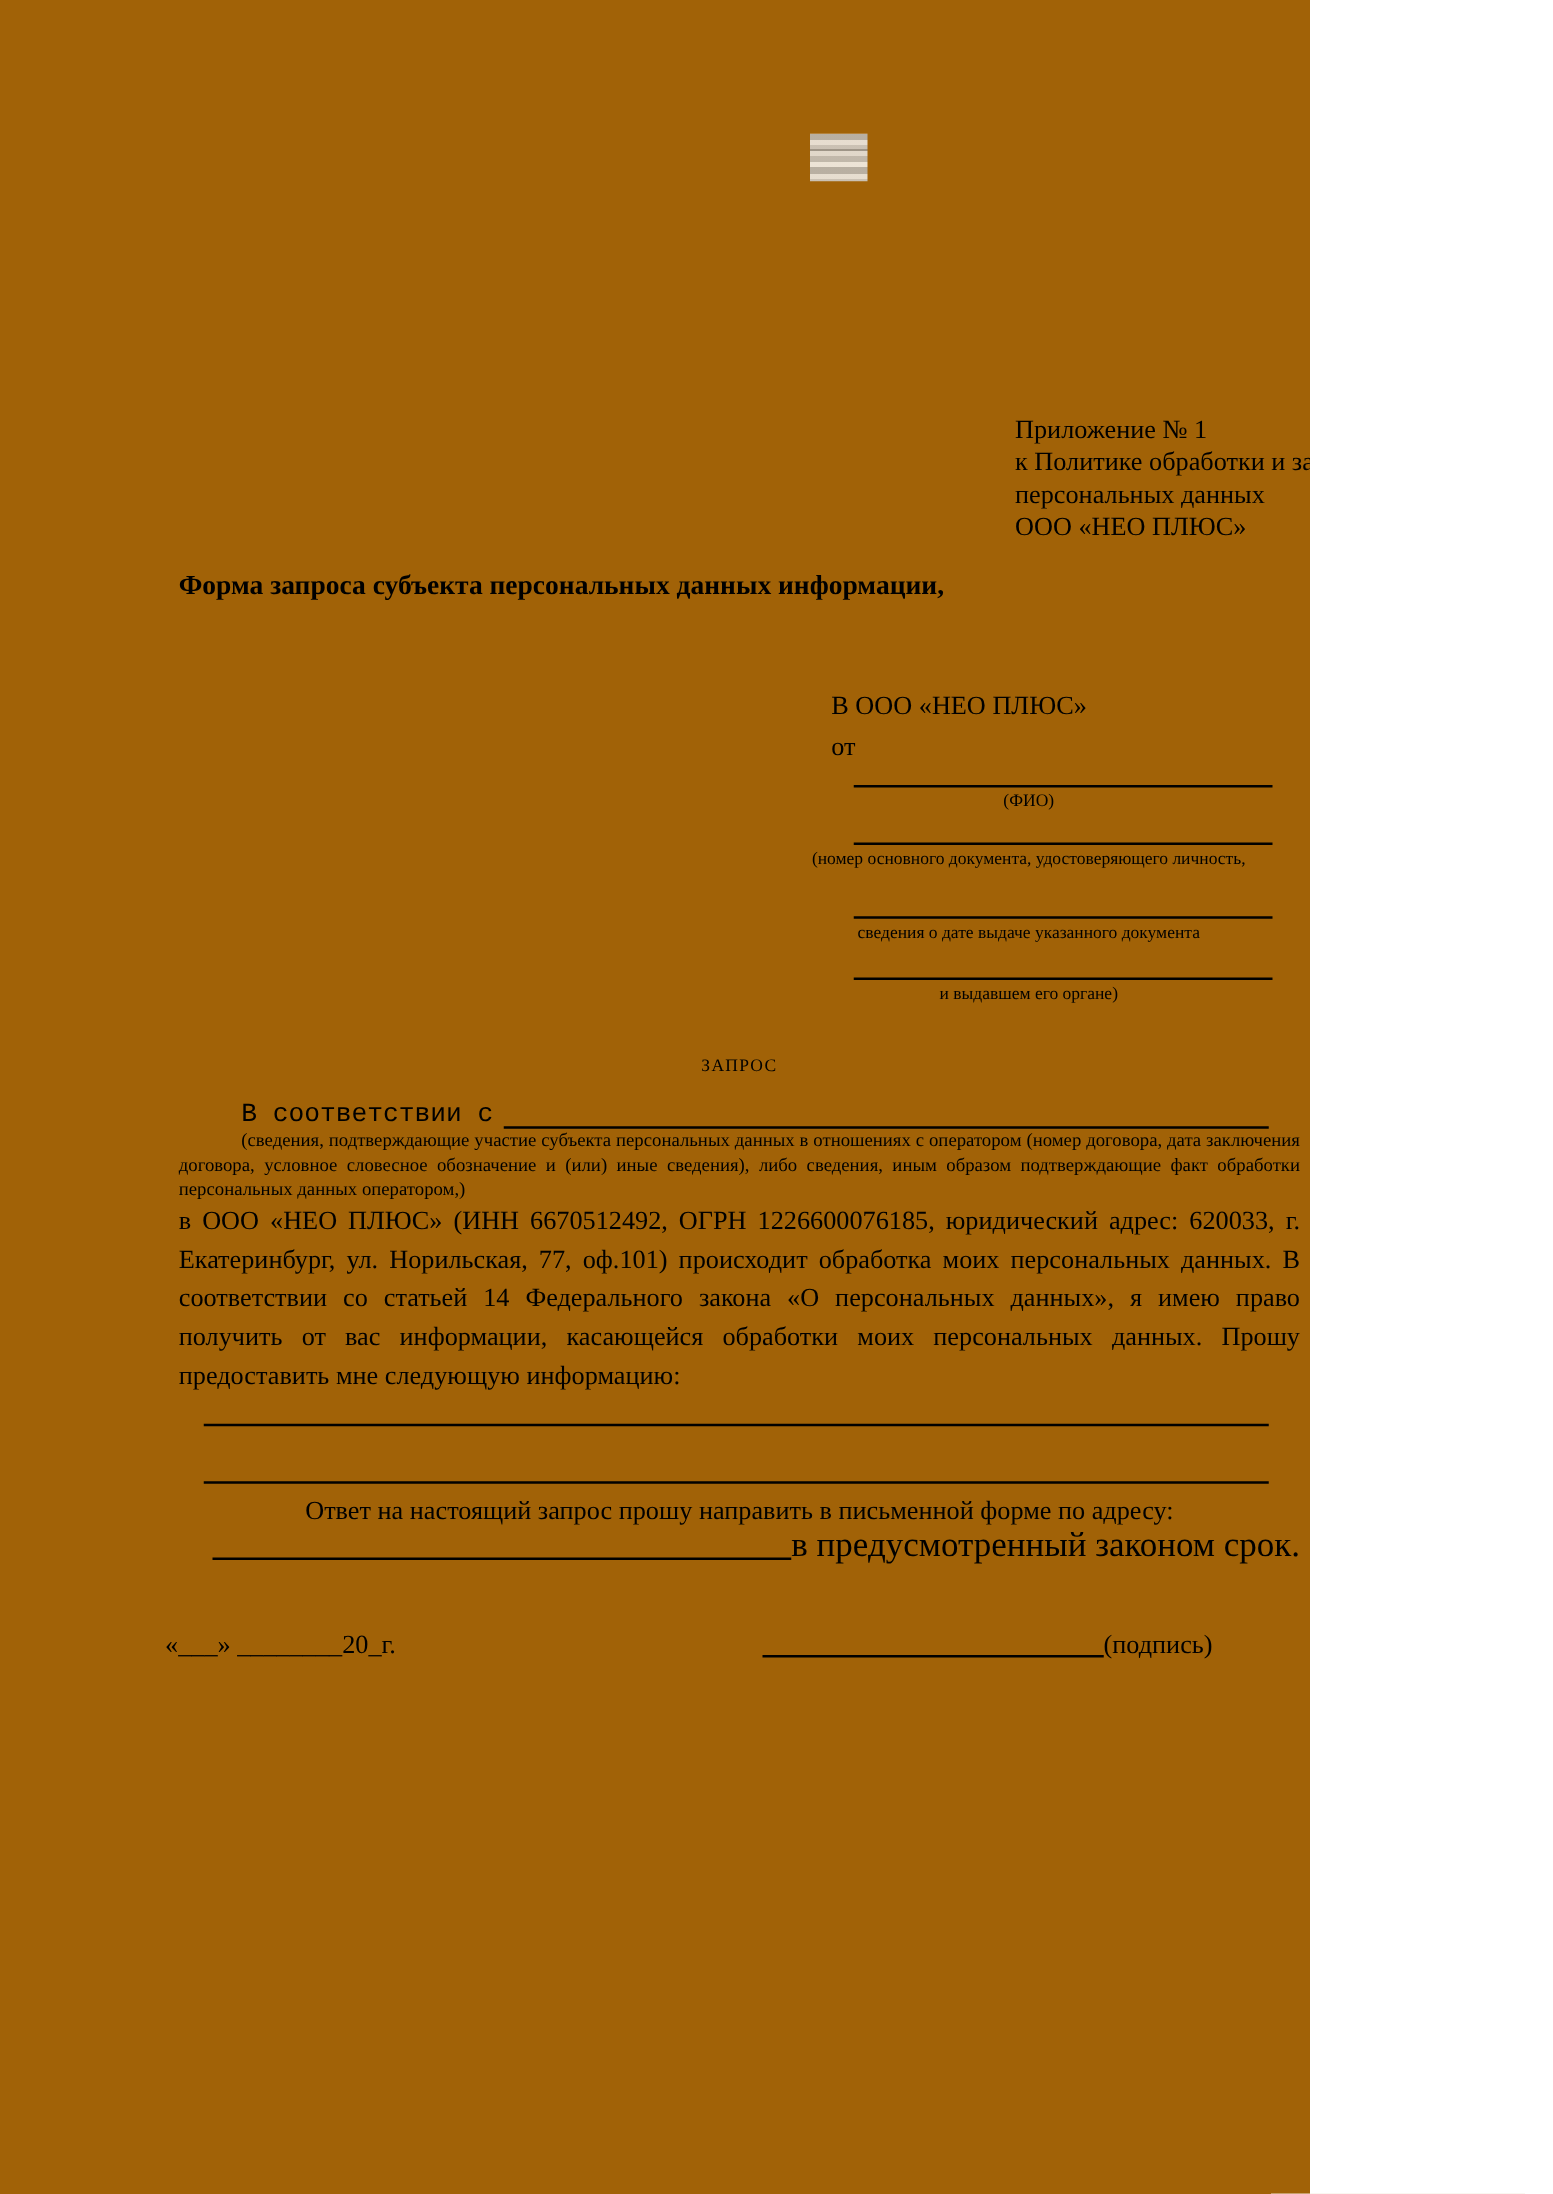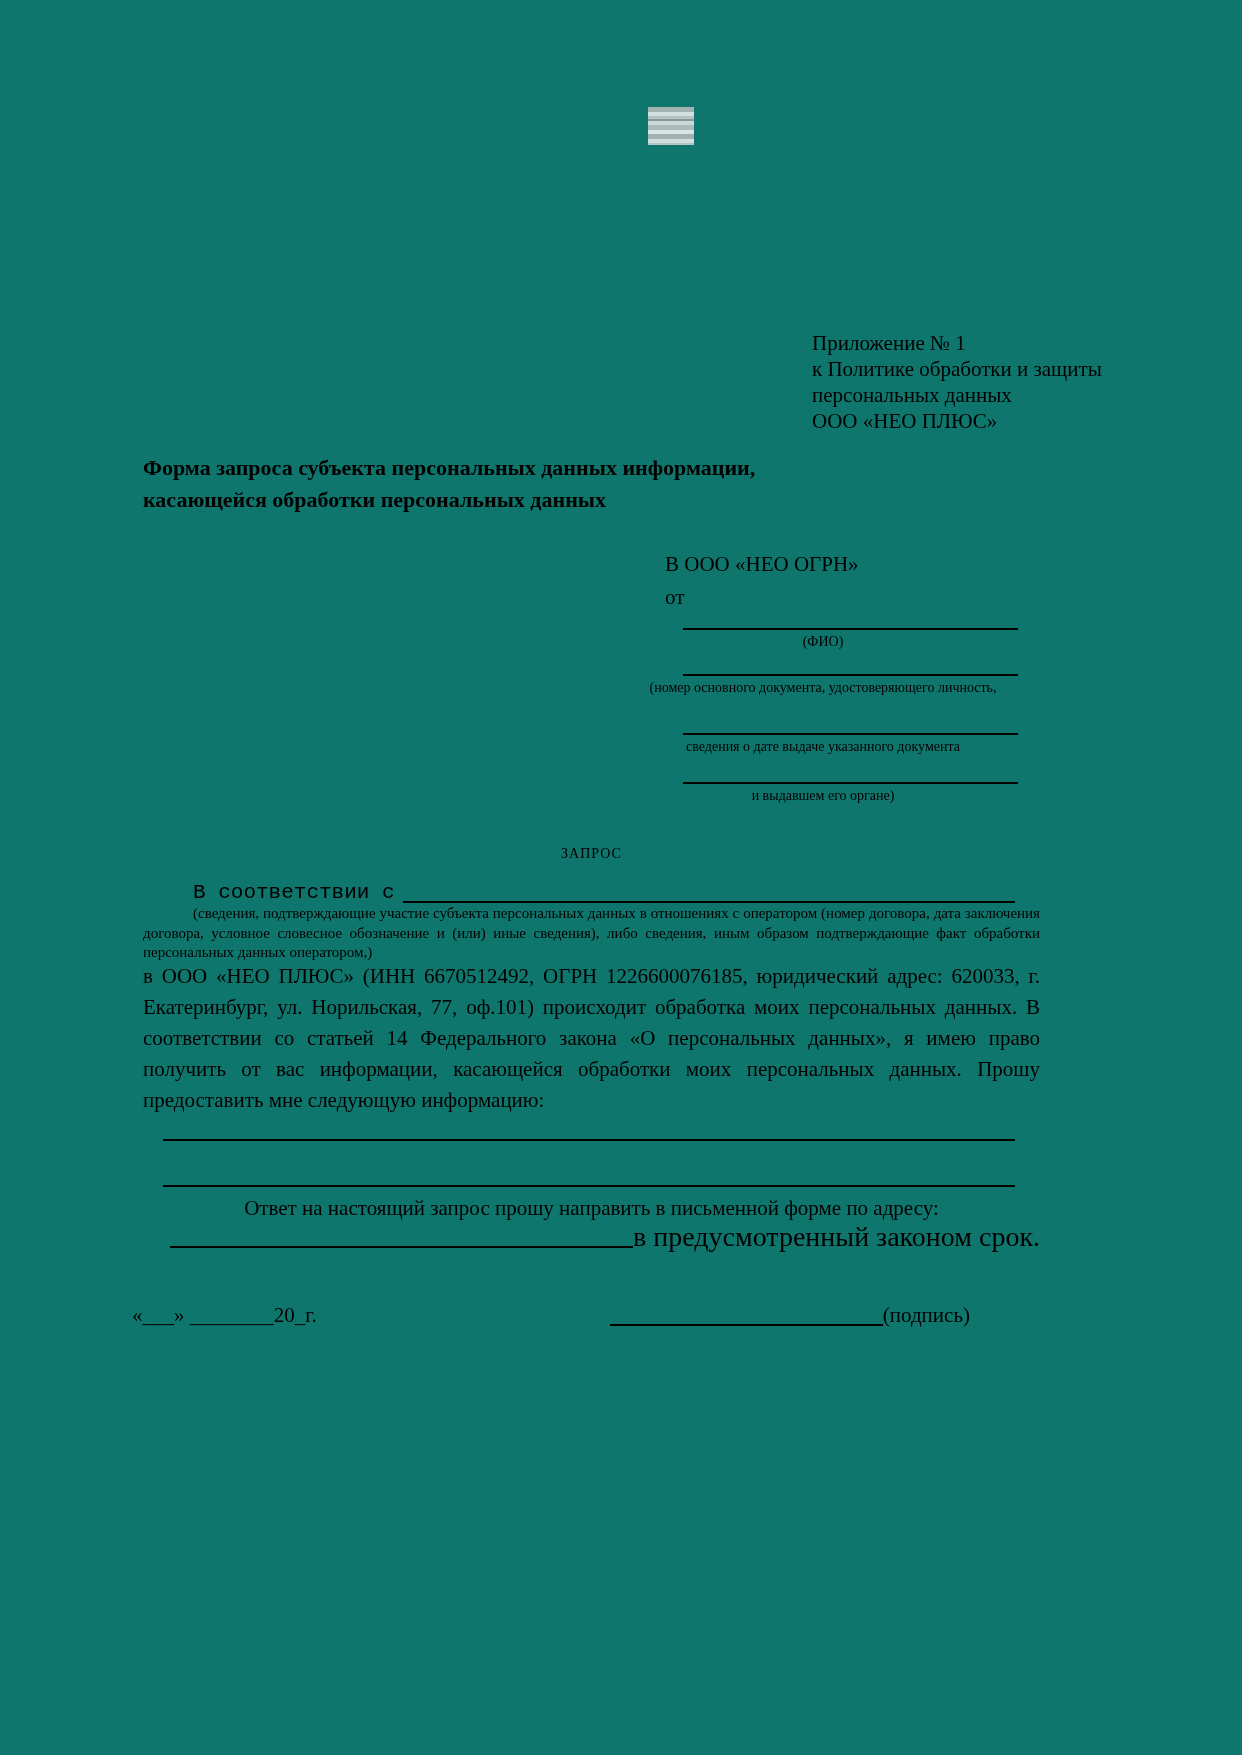--- a/index.html
+++ b/index.html
@@ -1,21 +1,21 @@
 <!DOCTYPE html>
 <html lang="ru"><head>
 <meta charset="utf-8">
 <style>
   * { box-sizing: border-box; }
   html, body { margin: 0; padding: 0; background: #ffffff; }
   .page {
     position: relative;
-    width: 1242px;
+    width: 1048px;
     height: 1755px;
-    background: #0f766e;
+    background: #a16207;
     color: #000000;
     font-family: "Liberation Serif", serif;
     overflow: hidden;
     padding-left: 12px;
   }
 
   
   .logo {
     position: absolute; left: 648px; top: 107px; width: 46px; height: 38px;
     background: repeating-linear-gradient(180deg,
@@ -100,25 +100,24 @@
 
   <div class="hdr">
     <div>Приложение № 1</div>
     <div>к Политике обработки и защиты</div>
     <div>персональных данных</div>
     <div>ООО «НЕО ПЛЮС»</div>
   </div>
 
   <div class="title">
     <div>Форма запроса субъекта персональных данных информации,</div>
-    <div>касающейся обработки персональных данных</div>
   </div>
 
   <div class="addr">
-    <div class="to">В ООО «НЕО ОГРН»</div>
+    <div class="to">В ООО «НЕО ПЛЮС»</div>
     <div class="from">от</div>
 
     <div class="uline u1"></div>
     <div class="cap c1">(ФИО)</div>
 
     <div class="uline u2"></div>
     <div class="cap c2">(номер основного документа, удостоверяющего личность,</div>
 
     <div class="uline u3"></div>
     <div class="cap c3">сведения о дате выдаче указанного документа</div>

